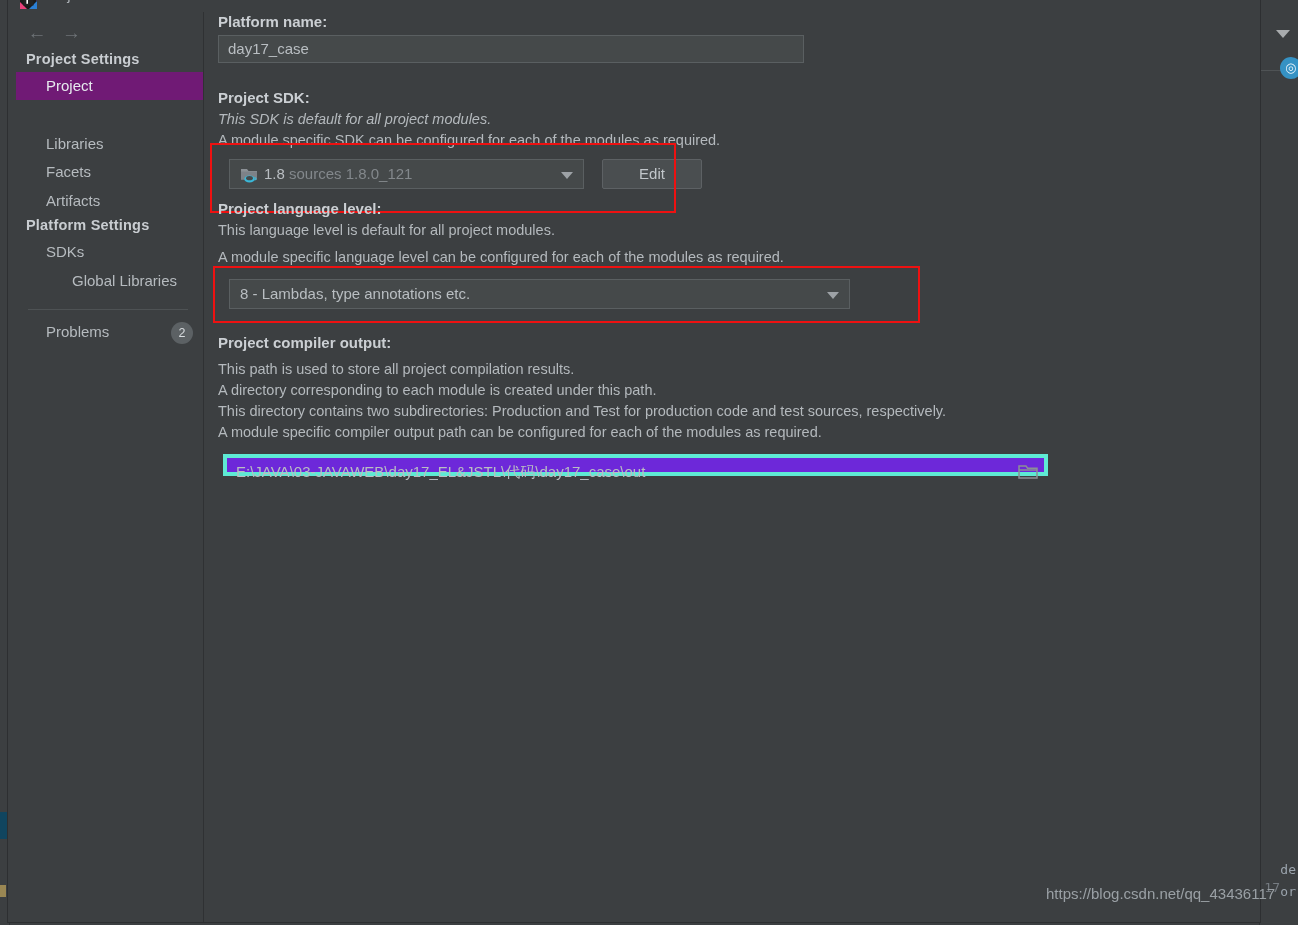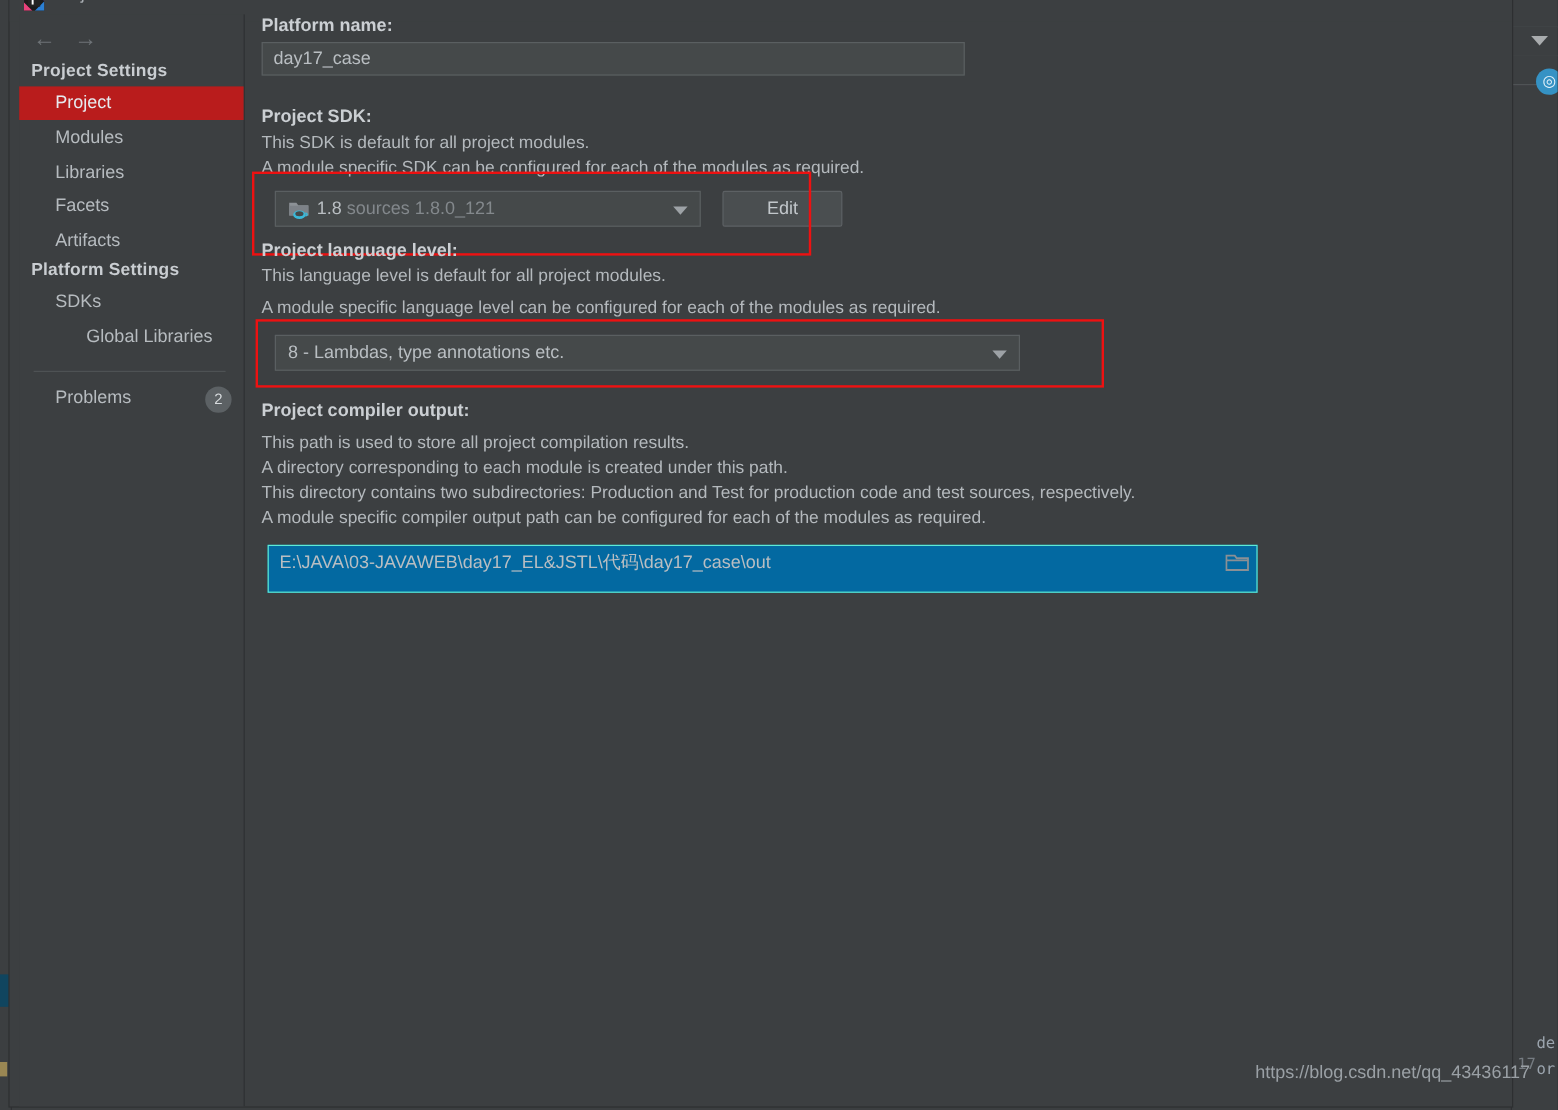--- a/index.html
+++ b/index.html
@@ -173,21 +173,21 @@
     height: 28px;
     line-height: 28px;
     font-size: 15px;
     color: #b6bbbf;
     padding-left: 30px;
     box-sizing: border-box;
     white-space: nowrap;
     cursor: default;
   }
   .nav-item.selected {
-    background: #b91c1c;
+    background: #701a75;
     color: #e6eaee;
   }
   .nav-sep {
     position: absolute;
     left: 12px;
     width: 160px;
     height: 1px;
     background: #4e5254;
   }
   .badge {
@@ -282,23 +282,23 @@
     font-size: 15px;
     text-align: center;
     line-height: 28px;
     height: 30px;
     cursor: default;
   }
 
   .pathfield {
     position: absolute;
     box-sizing: border-box;
-    background: #0369a1;
-    border: 1px solid #5eead4;
-    height: 40px;
+    background: #6d28d9;
+    border: 4px solid #5eead4;
+    height: 22px;
   }
   .pathfield-text {
     position: absolute;
     left: 9px; top: 0;
     right: 36px; height: 28px;
     line-height: 28px;
     font-size: 15px;
     color: #b9bec2;
     white-space: nowrap;
     overflow: hidden;
@@ -363,21 +363,20 @@
     <div class="sidebar">
 
       <div class="nav-arrows">
         <span class="nav-arrow disabled">←</span>
         <span class="nav-arrow disabled">→</span>
       </div>
 
       <div class="group-header" style="top:39px;">Project Settings</div>
 
       <div class="nav-item selected" style="top:60px;">Project</div>
-      <div class="nav-item" style="top:89px;">Modules</div>
       <div class="nav-item" style="top:118px;">Libraries</div>
       <div class="nav-item" style="top:146px;">Facets</div>
       <div class="nav-item" style="top:175px;">Artifacts</div>
 
       <div class="group-header" style="top:205px;">Platform Settings</div>
 
       <div class="nav-item" style="top:226px;">SDKs</div>
       <div class="nav-item" style="top:255px;text-align:center;">Global Libraries</div>
 
       <div class="nav-sep" style="top:297px;"></div>
@@ -385,21 +384,21 @@
       <div class="nav-item" style="top:306px;">Problems</div>
       <div class="badge" style="left:155px; top:310px;">2</div>
     </div>
 
     <div class="content">
 
       <div class="sec-label" style="left:14px; top:1px;">Platform name:</div>
       <div class="textfield" style="left:14px; top:23px; width:586px;">day17_case</div>
 
       <div class="sec-label" style="left:14px; top:77px;">Project SDK:</div>
-      <div class="sec-text" style="left:14px; top:99px;">This SDK is default for all project modules.</div>
+      <div class="sec-text" style="left:14px; top:99px;font-style:italic;">This SDK is default for all project modules.</div>
       <div class="sec-text" style="left:14px; top:120px;">A module specific SDK can be configured for each of the modules as required.</div>
 
       <div class="combo sdk-combo" style="left:25px; top:147px; width:355px;">
         <svg class="sdk-icon" viewBox="0 0 18 17">
           <path d="M1 3 L7 3 L8.5 5 L17 5 L17 13.5 L1 13.5 Z" fill="#8c9196"></path>
           <path d="M1 5.5 L17 5.5 L17 13.5 L1 13.5 Z" fill="#7d8288"></path>
           <ellipse cx="9.5" cy="13" rx="5.2" ry="3.6" fill="#3ab8d8"></ellipse>
           <ellipse cx="9.5" cy="12.2" rx="3.4" ry="2.1" fill="#45494a"></ellipse>
           <path d="M14.5 11.5 q3 1 0 2.6" stroke="#3ab8d8" stroke-width="1.2" fill="none"></path>
         </svg>

